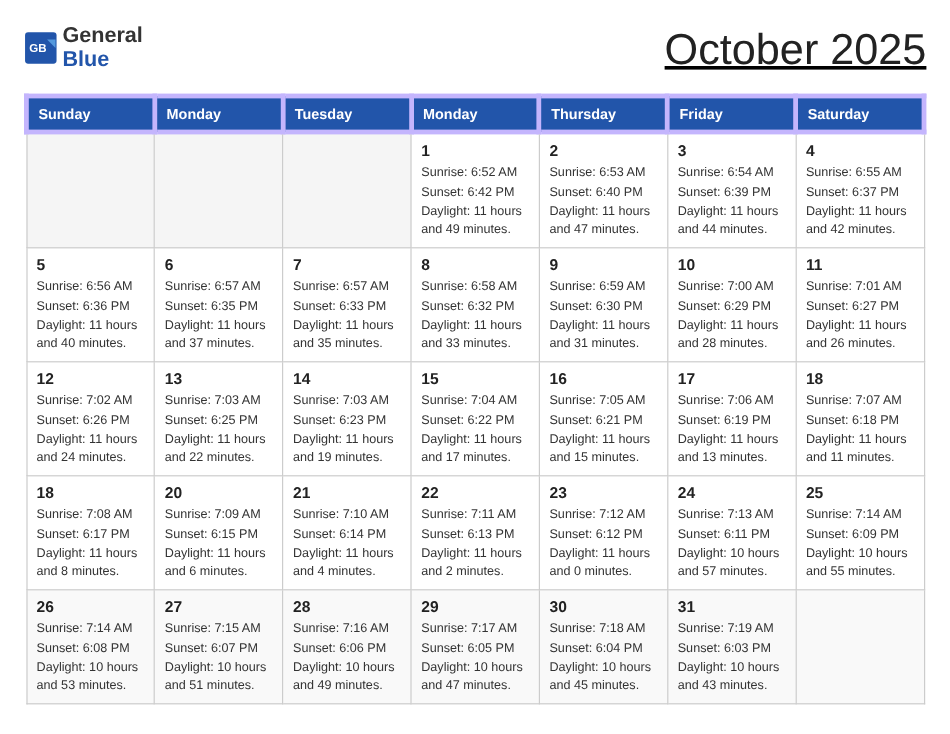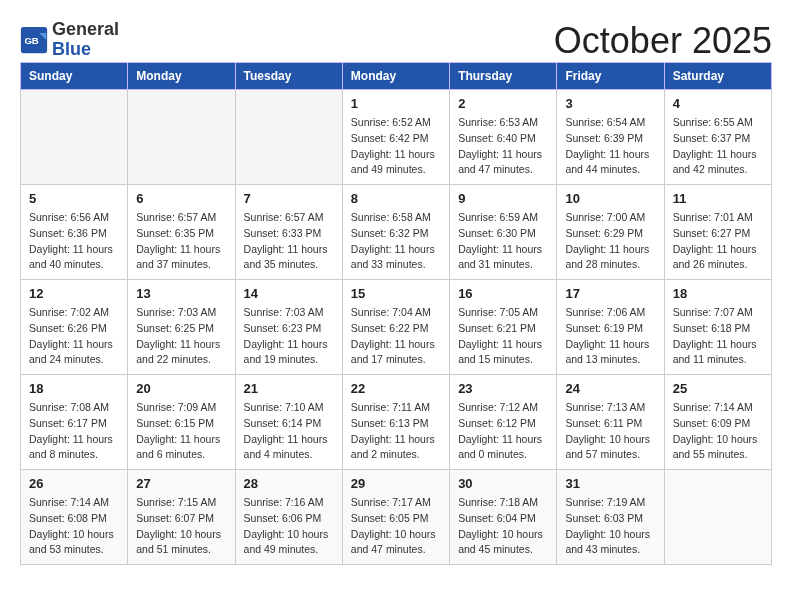--- a/index.html
+++ b/index.html
@@ -7,39 +7,41 @@
       font-family: Arial, sans-serif;
       background: #fff;
       width: 792px;
       min-height: 612px;
       padding: 20px;
     }
     .header {
       display: flex;
       justify-content: space-between;
       align-items: flex-start;
+      margin-bottom: 16px;
     }
     .logo {
       display: flex;
       align-items: center;
       gap: 4px;
     }
     .logo-text {
       font-size: 18px;
       font-weight: bold;
       line-height: 1.1;
     }
     .logo-general { color: #333; }
     .logo-blue { color: #2255aa; }
     .logo-icon {
       width: 28px;
       height: 28px;
     }
     .title-block {
       text-align: right;
+      text-decoration: underline;
     }
     .month-title {
       font-size: 36px;
       font-weight: normal;
       color: #222;
     }
     .location {
       font-size: 15px;
       color: #444;
     }
@@ -48,21 +50,21 @@
       border-collapse: collapse;
       font-size: 11px;
     }
     thead tr th {
       background: #2255aa;
       color: #fff;
       padding: 6px 8px;
       text-align: left;
       font-size: 12px;
       font-weight: bold;
-      border: 1px solid #c4b5fd;
+      border: 4px solid #c4b5fd;
     }
     tbody tr td {
       border: 1px solid #ccc;
       vertical-align: top;
       padding: 6px 8px;
       width: 107px;
       min-height: 80px;
       background: #fff;
     }
     tbody tr td.empty {

